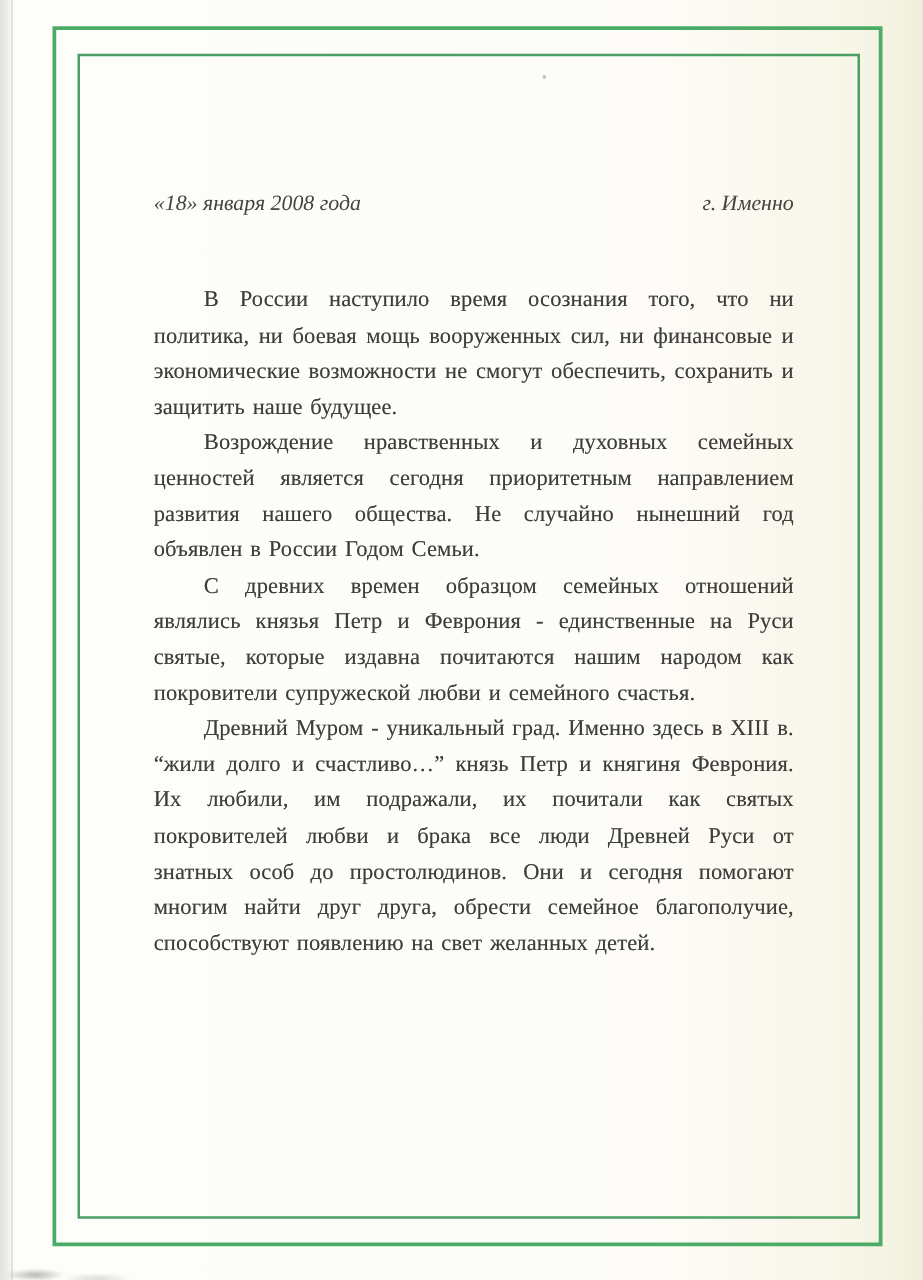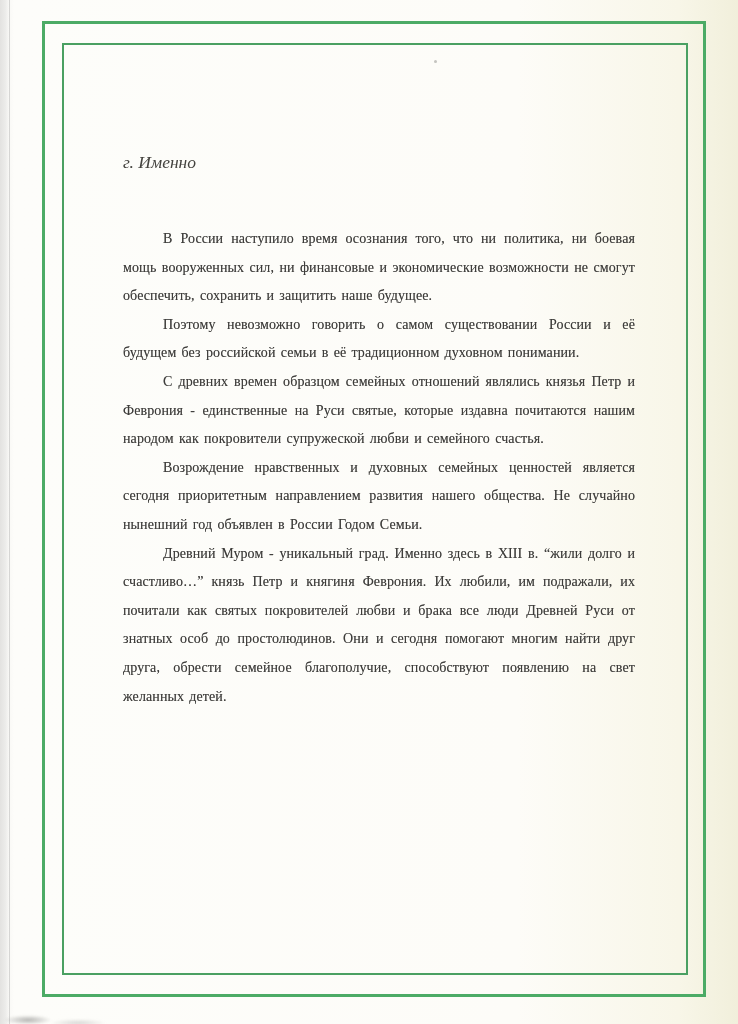--- a/index.html
+++ b/index.html
@@ -49,21 +49,21 @@
     font-size: 17.5px;
     color: #44433f;
   }
   .body-text {
     margin-top: 52px;
   }
   .body-text p {
     margin: 0;
     text-align: justify;
     text-indent: 40px;
-    font-size: 14px;
+    font-size: 18px;
     line-height: 28.6px;
     word-spacing: 1.6px;
     letter-spacing: 0.1px;
     color: #3e3d3b;
     text-shadow: 0 0 0.45px rgba(70,70,68,0.55);
   }
   .scan-artifact {
     position: absolute;
     left: 0; bottom: -6px;
     width: 120px; height: 22px;
@@ -85,25 +85,25 @@
 
 <div class="page">
   <div class="scan-edge-left"></div>
   <div class="speck"></div>
 
   <div class="outer-border"></div>
   <div class="inner-border"></div>
 
   <div class="content">
     <div class="header-row">
+      <span>«18» января 2008 года</span>
       <span>г. Именно</span>
     </div>
     <div class="body-text">
       <p>В России наступило время осознания того, что ни политика, ни боевая мощь вооруженных сил, ни финансовые и экономические возможности не смогут обеспечить, сохранить и защитить наше будущее.</p>
-      <p>Поэтому невозможно говорить о самом существовании России и её будущем без российской семьи в её традиционном духовном понимании.</p>
+      <p>Возрождение нравственных и духовных семейных ценностей является сегодня приоритетным направлением развития нашего общества. Не случайно нынешний год объявлен в России Годом Семьи.</p>
       <p>С древних времен образцом семейных отношений являлись князья Петр и Феврония - единственные на Руси святые, которые издавна почитаются нашим народом как покровители супружеской любви и семейного счастья.</p>
-      <p>Возрождение нравственных и духовных семейных ценностей является сегодня приоритетным направлением развития нашего общества. Не случайно нынешний год объявлен в России Годом Семьи.</p>
       <p>Древний Муром - уникальный град. Именно здесь в XIII в. “жили долго и счастливо…” князь Петр и княгиня Феврония. Их любили, им подражали, их почитали как святых покровителей любви и брака все люди Древней Руси от знатных особ до простолюдинов. Они и сегодня помогают многим найти друг друга, обрести семейное благополучие, способствуют появлению на свет желанных детей.</p>
     </div>
   </div>
 
   <div class="scan-artifact"></div>
 </div>
 
 </body></html>

